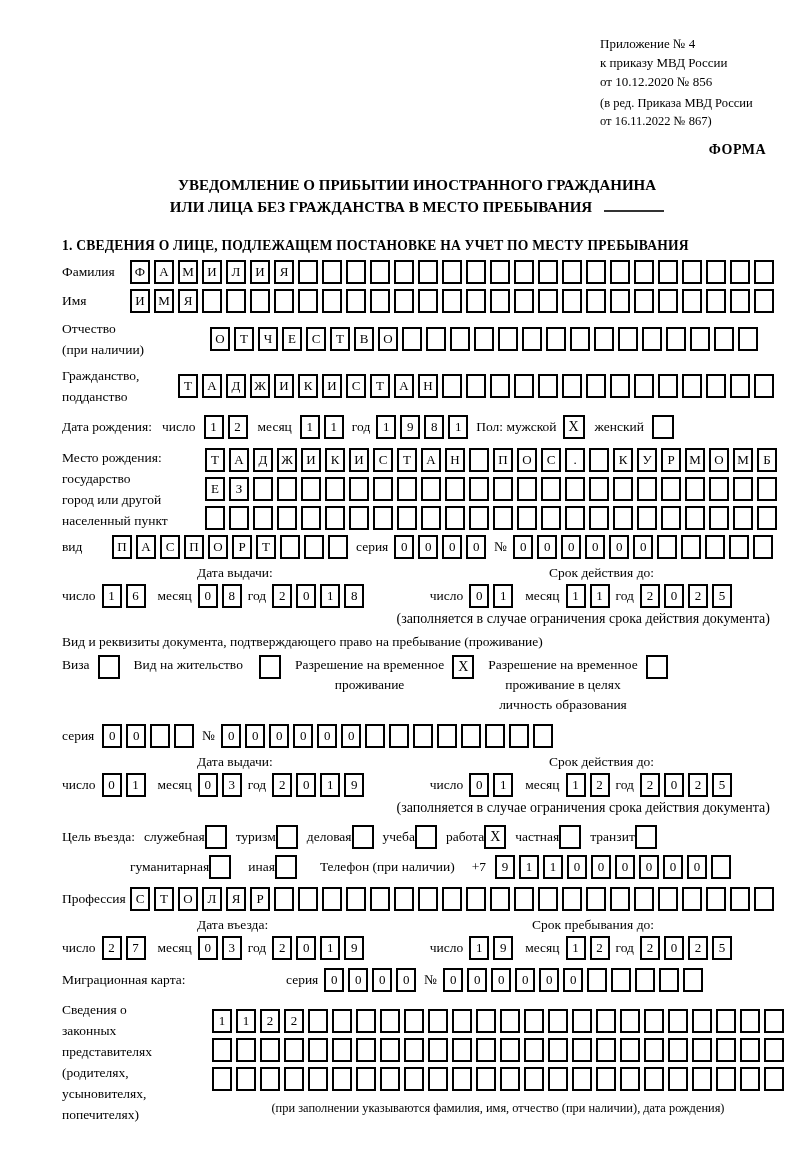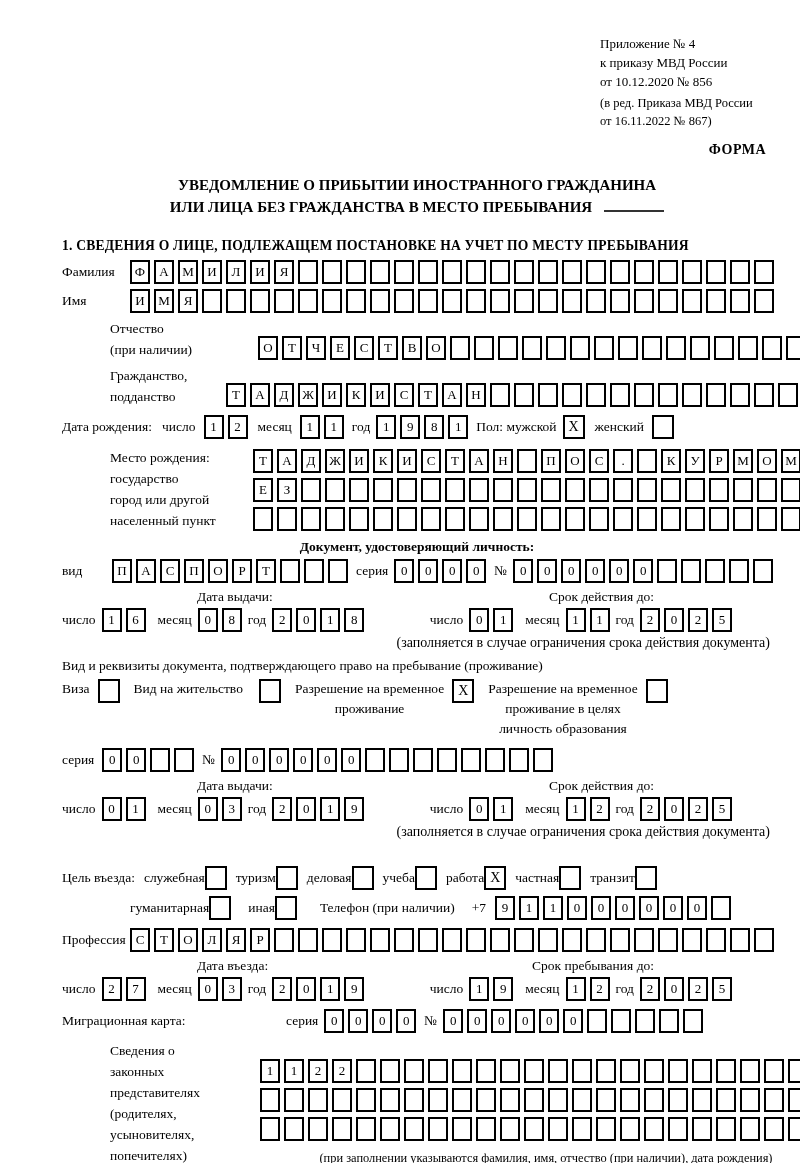--- a/index.html
+++ b/index.html
@@ -9,21 +9,21 @@
 
   .hdr-block { width:170px; margin-left:auto; margin-right:2px; font-size:13px; line-height:19px; white-space:nowrap; }
   .hdr-block .ed { font-size:12.5px; margin-top:3px; line-height:18px; }
   .forma { text-align:right; font-weight:bold; font-size:14px; margin:12px 6px 0 0; letter-spacing:.5px; }
 
   .title { text-align:center; font-weight:bold; font-size:15px; line-height:22px; margin-top:16px; }
   .blank-line { display:inline-block; width:60px; border-bottom:2px solid #333; height:14px; margin-left:12px; vertical-align:baseline; }
   .sect { font-weight:bold; font-size:13.6px; margin-top:20px; letter-spacing:.2px; }
 
   .row { display:flex; align-items:center; margin-top:5px; }
-  .row.top { align-items:flex-end;margin-left:48px; }
+  .row.top { align-items:center; }
   .lbl { font-size:13.5px; flex:none; }
   .lbl2 { font-size:13.5px; line-height:21px; flex:none; }
   .cells { display:inline-flex; gap:4px; flex:none; }
   .cells.wrapcol { display:flex; flex-direction:column; gap:5px; }
   .cellrow { display:flex; gap:4px; }
   .cell { width:20px; height:24px; border:2px solid #000; display:inline-flex; align-items:center; justify-content:center;
           font-size:13px; font-family:"Liberation Serif","DejaVu Serif",serif; flex:none; background:#fff; }
   .cb { width:22px; height:24px; border:2px solid #000; display:inline-flex; align-items:center; justify-content:center;
         font-size:14px; flex:none; background:#fff; }
 
@@ -37,21 +37,21 @@
   .daterow { display:flex; align-items:center; margin-top:3px; }
   .dgroup { display:flex; align-items:center; gap:6px; }
   .dgroup.right { margin-left:auto; margin-right:40px; }
   .note { text-align:right; font-size:14px; margin-top:3px; margin-right:2px; }
   .plain { font-size:13.5px; margin-top:7px; }
 
   .optline { display:flex; align-items:flex-start; margin-top:5px; font-size:13.5px; }
   .opt { display:flex; align-items:flex-start; gap:8px; }
   .optlabel { text-align:center; line-height:20px; }
 
-  .purpose { display:flex; align-items:center; gap:9px; font-size:13.5px; margin-top:26px; flex-wrap:nowrap; }
+  .purpose { display:flex; align-items:center; gap:9px; font-size:13.5px; margin-top:9px; flex-wrap:nowrap; }
   .purpose .pair { display:flex; align-items:center; gap:0; }
 
   .bottom-note { font-size:12.4px; margin-top:10px; text-align:center; }
 </style>
 </head>
 <body>
 
 <div class="page">
 
   <div class="hdr-block">
@@ -309,21 +309,20 @@
           <span class="cell"></span>
           <span class="cell"></span>
           <span class="cell"></span>
           <span class="cell"></span>
           <span class="cell"></span>
           <span class="cell"></span>
         </span>
     </span>
   </div>
 
-  <div class="center-bold">Документ, удостоверяющий личность:</div>
   <div class="row" style="margin-top:4px">
     <span class="lbl" style="width:50px">вид</span>
     <span class="cells">
         <span class="cell">П</span>
         <span class="cell">А</span>
         <span class="cell">С</span>
         <span class="cell">П</span>
         <span class="cell">О</span>
         <span class="cell">Р</span>
         <span class="cell">Т</span>

